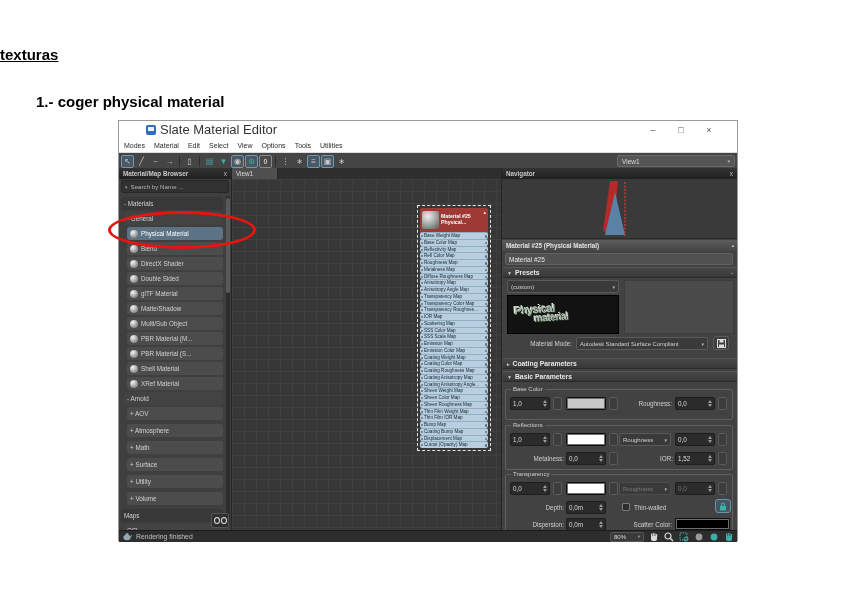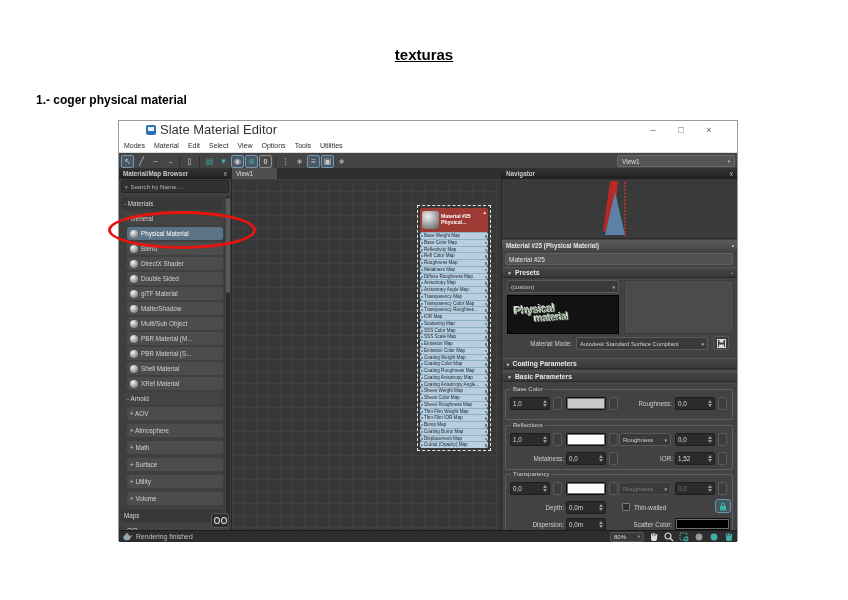--- a/index.html
+++ b/index.html
@@ -1,18 +1,18 @@
 <!DOCTYPE html>
 <html><head>
 <meta charset="utf-8">
 <style>
   html,body{margin:0;padding:0;background:#fff;}
   #stage{position:relative;width:848px;height:600px;background:#fff;font-family:"Liberation Sans",sans-serif;overflow:hidden;}
-  .doc-title{position:absolute;left:0;top:46px;width:848px;text-align:center;font-size:15px;font-weight:bold;text-decoration:underline;color:#000;}
-  .doc-step{position:absolute;left:36px;top:93px;font-size:12px;font-weight:bold;color:#000;}
+  .doc-title{position:absolute;left:0;top:46px;width:848px;text-align:left;font-size:15px;font-weight:bold;text-decoration:underline;color:#000;}
+  .doc-step{position:absolute;left:36px;top:93px;font-size:15px;font-weight:bold;color:#000;}
 
   
   #win{position:absolute;left:118px;top:120px;width:620px;height:421px;border:1px solid #9a9a9a;background:#424242;box-sizing:border-box;}
   .titlebar{position:relative;height:17px;background:#fff;display:flex;align-items:center;padding-left:27px;}
   .appicon{width:10px;height:10px;background:#2f6fb5;border-radius:2px;margin-right:4px;position:relative;}
   .appicon::after{content:"";position:absolute;left:2px;top:2px;width:6px;height:4px;background:#fff;opacity:.9;}
   .title-text{font-size:13px;color:#333;}
   .winctrls{position:absolute;left:528px;top:0;height:17px;display:flex;gap:16px;align-items:center;font-size:9px;color:#555;}
   .winctrls span{width:12px;text-align:center;cursor:default;}
   .menubar{height:14px;background:#fff;display:flex;align-items:center;padding-left:5px;gap:9px;font-size:7px;color:#2a2a2a;border-bottom:1px solid #ddd;}

